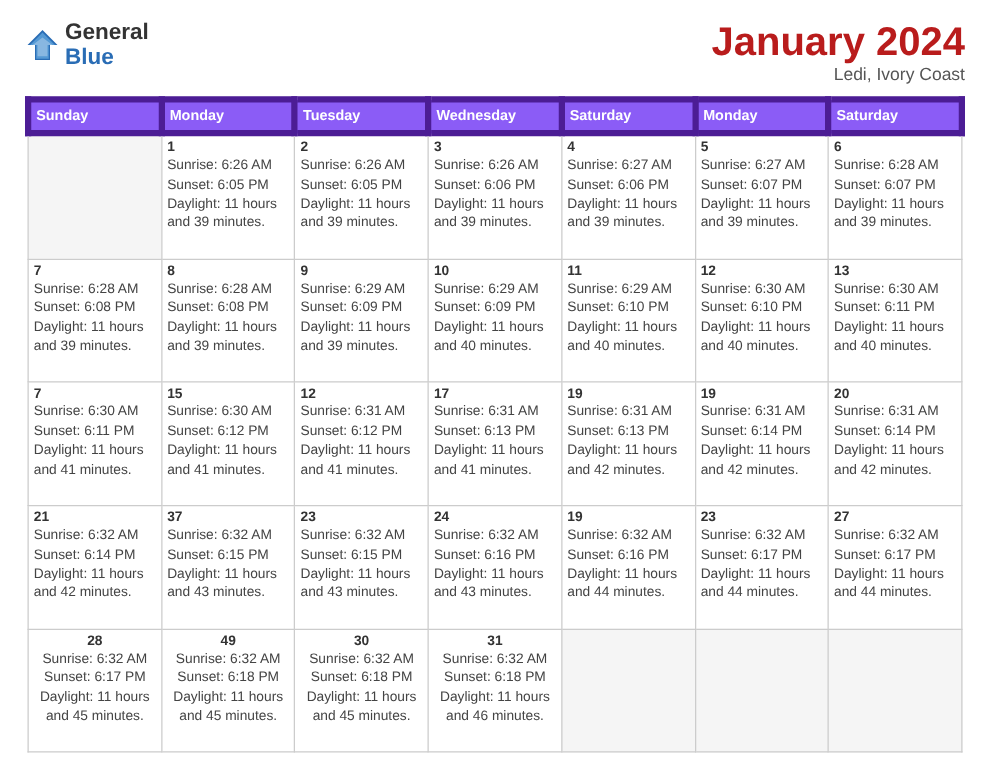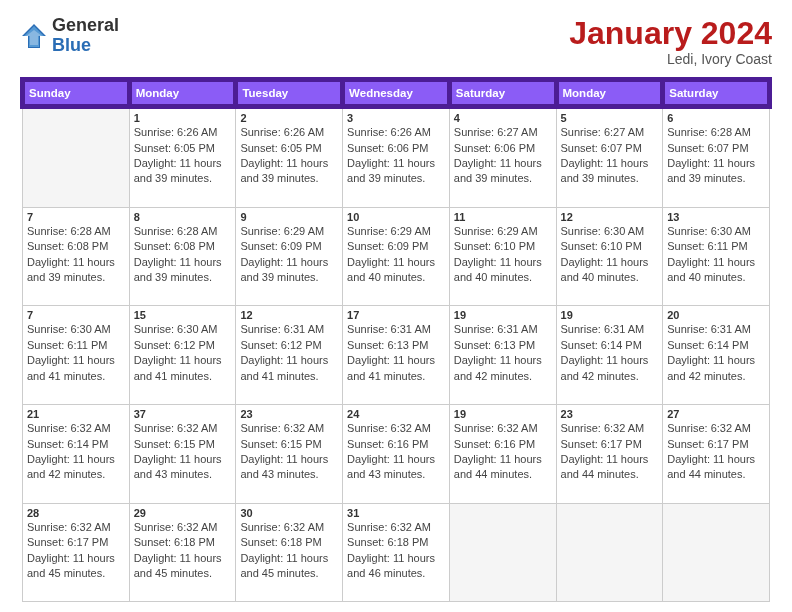--- a/index.html
+++ b/index.html
@@ -87,20 +87,21 @@
       display: block;
       margin-bottom: 1px;
     }
     .day-info {
       font-size: 11px;
       color: #444;
       line-height: 1.4;
     }
     .last-row td {
       height: 70px;
+      text-align: center;
     }
   </style>
 </head>
 <body>
 
 <div class="page">
   <div class="header">
     <div class="logo">
       <svg class="logo-icon" viewBox="0 0 28 28">
         <polygon points="14,2 26,14 20,14 20,26 8,26 8,14 2,14" fill="#2a6db5"></polygon>
@@ -247,21 +248,21 @@
             <span class="day-number">27</span>
             <div class="day-info">Sunrise: 6:32 AM<br>Sunset: 6:17 PM<br>Daylight: 11 hours and 44 minutes.</div>
           </td>
         </tr>
         <tr class="last-row">
           <td>
             <span class="day-number">28</span>
             <div class="day-info">Sunrise: 6:32 AM<br>Sunset: 6:17 PM<br>Daylight: 11 hours and 45 minutes.</div>
           </td>
           <td>
-            <span class="day-number">29</span>
+            <span class="day-number">49</span>
             <div class="day-info">Sunrise: 6:32 AM<br>Sunset: 6:18 PM<br>Daylight: 11 hours and 45 minutes.</div>
           </td>
           <td>
             <span class="day-number">30</span>
             <div class="day-info">Sunrise: 6:32 AM<br>Sunset: 6:18 PM<br>Daylight: 11 hours and 45 minutes.</div>
           </td>
           <td>
             <span class="day-number">31</span>
             <div class="day-info">Sunrise: 6:32 AM<br>Sunset: 6:18 PM<br>Daylight: 11 hours and 46 minutes.</div>
           </td>

